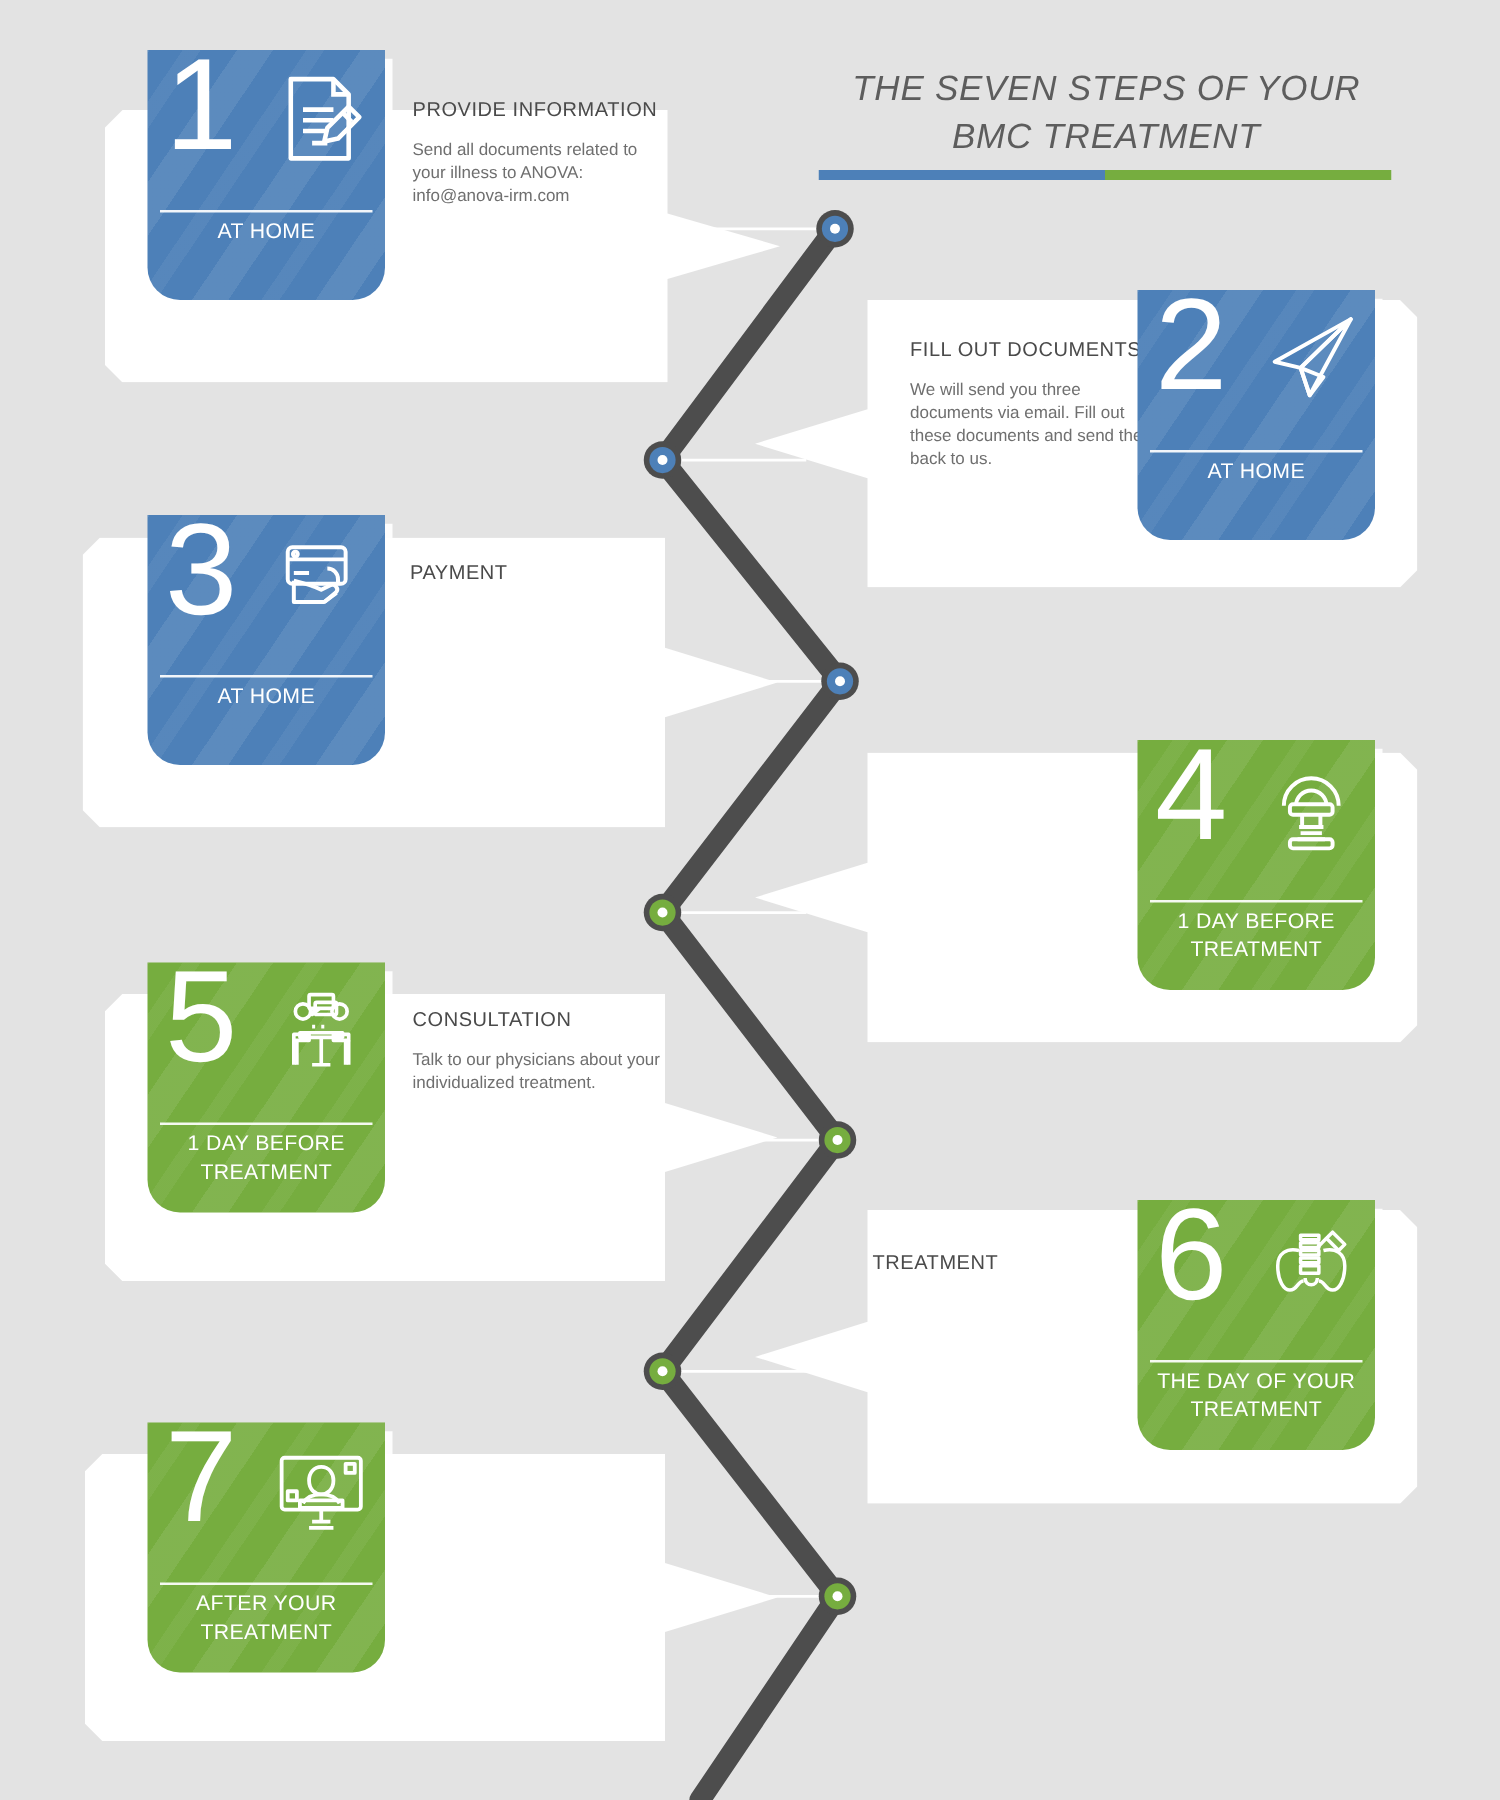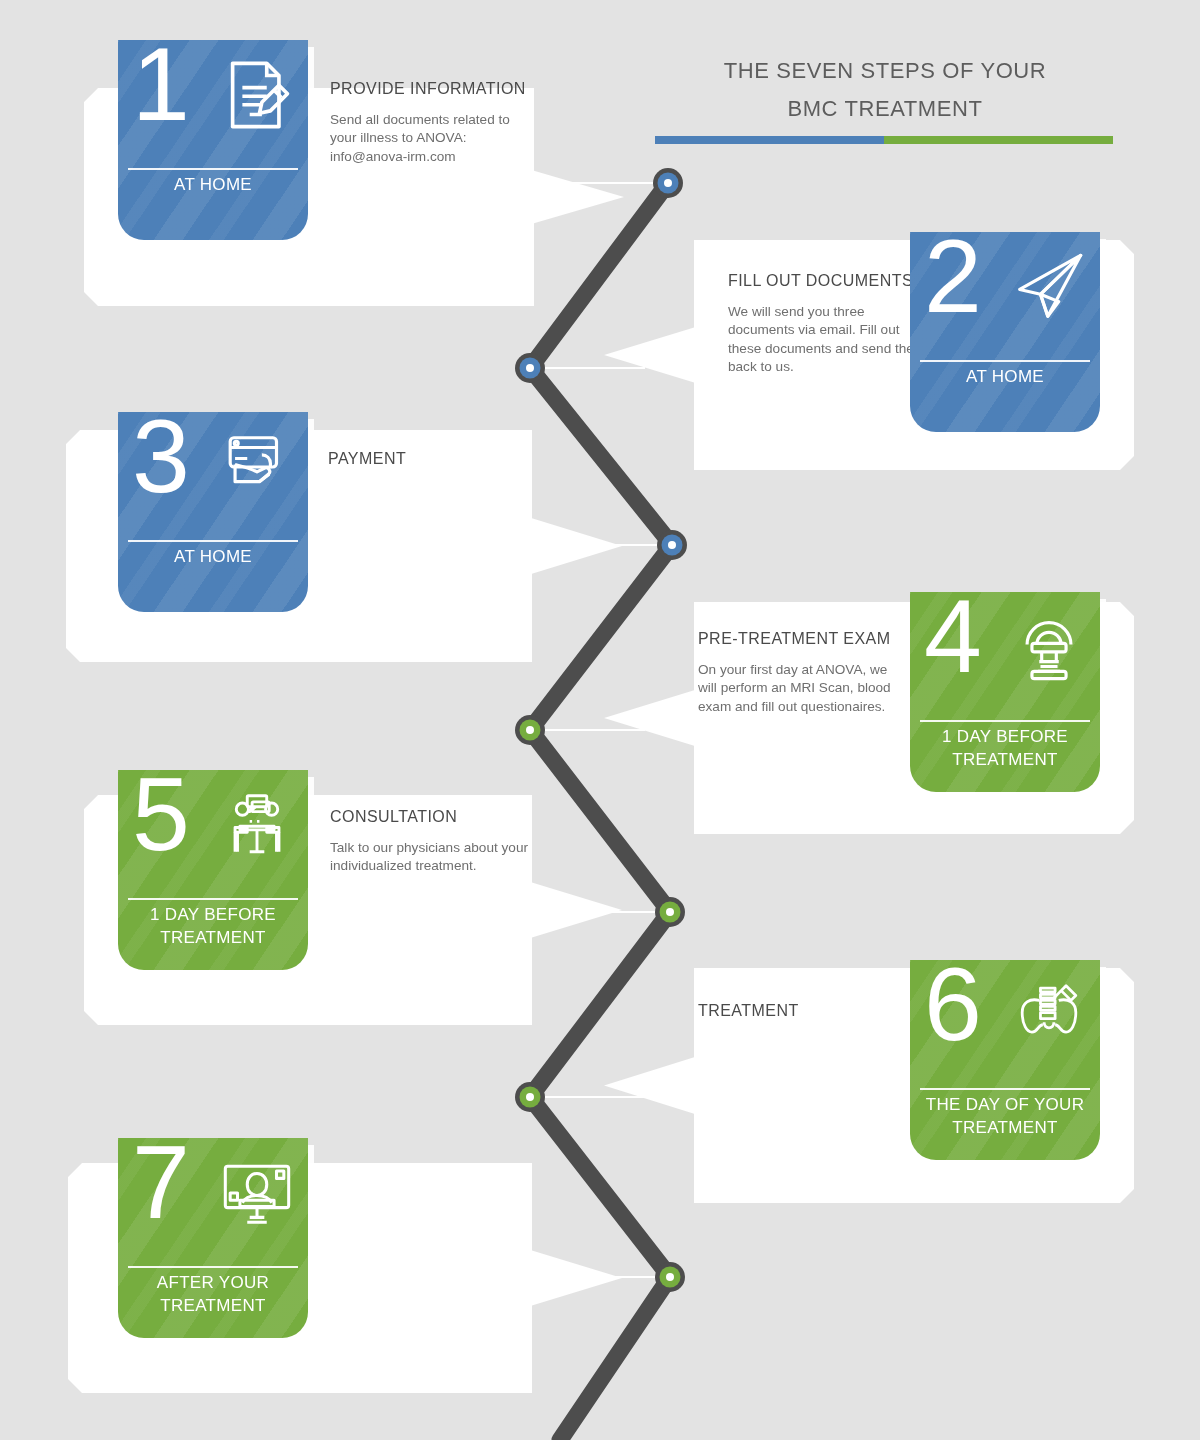--- a/index.html
+++ b/index.html
@@ -10,23 +10,24 @@
     overflow: hidden;
   }
   #stage { position: relative; width: 1200px; height: 1440px; }
 
   
   #title-block {
     position: absolute; left: 650px; top: 52px; width: 470px;
     text-align: center;
   }
   #title-block .line {
-    font-size: 22px; line-height: 38px; letter-spacing: .6px;
+    font-size: 28px; line-height: 38px; letter-spacing: .6px;
     color: #5d5d5d; font-weight: 400;
     font-family: "Liberation Sans", sans-serif;
+    font-style: italic;
   }
   #title-rule { position: absolute; left: 655px; top: 136px; width: 458px; height: 8px; display: flex; }
   #title-rule .half { height: 100%; }
 
   
   #connector { position: absolute; left: 0; top: 0; width: 1200px; height: 1440px; }
 
   
   .wcard {
     position: absolute;
@@ -225,24 +226,20 @@
         <path d="M14 30v14h20l8-6"></path>
         <path d="M36 22c4 0 7 3 7 7v4"></path>
       </svg>
     </span>
     <span class="divider"></span>
     <span class="when">AT HOME</span>
     <span class="stripes"></span>
   </div>
 
   <div class="wcard left-point" style="left:604px; top:602px; width:530px; height:232px;"></div>
-  <div class="txt" style="left:698px; top:630px; width:208px;">
-    <h3>PRE-TREATMENT EXAM</h3>
-    <p>On your first day at ANOVA, we will perform an MRI Scan, blood exam and fill out questionaires.</p>
-  </div>
   <div class="tile" id="tile4" style="left: 910px; top: 592px; background: rgb(118, 173, 63);">
 
     <span class="num">4</span>
     <span class="ico">
       <svg viewBox="0 0 64 64" fill="none" stroke="#fff" stroke-width="2.6" stroke-linejoin="round">
         <path d="M14 30a18 18 0 0 1 36 0"></path>
         <path d="M22 30a10 10 0 0 1 20 0"></path>
         <rect x="18" y="29" width="28" height="7" rx="2"></rect>
         <path d="M26 36v8M38 36v8"></path>
         <path d="M24 44h16M25 48h14M23 52h18"></path>

